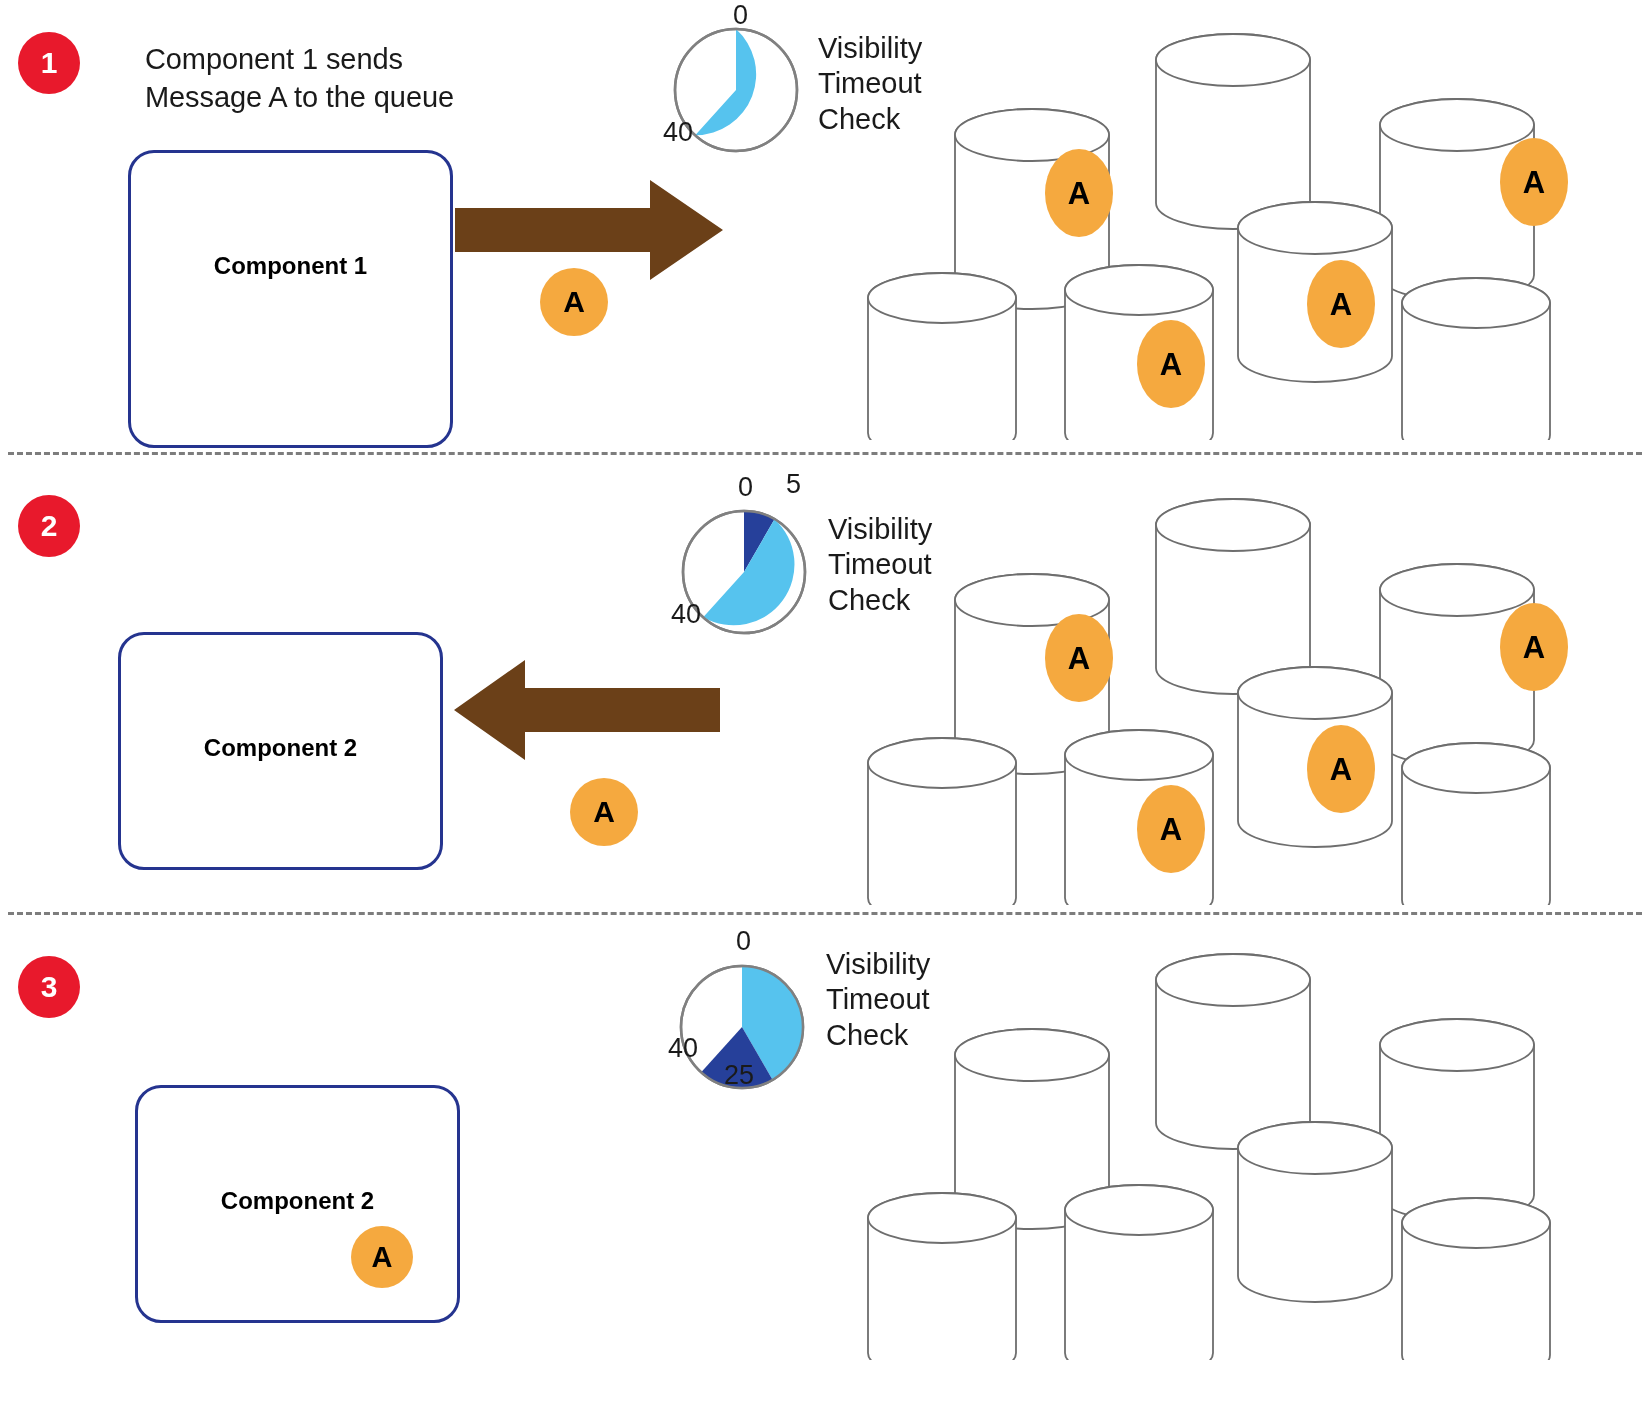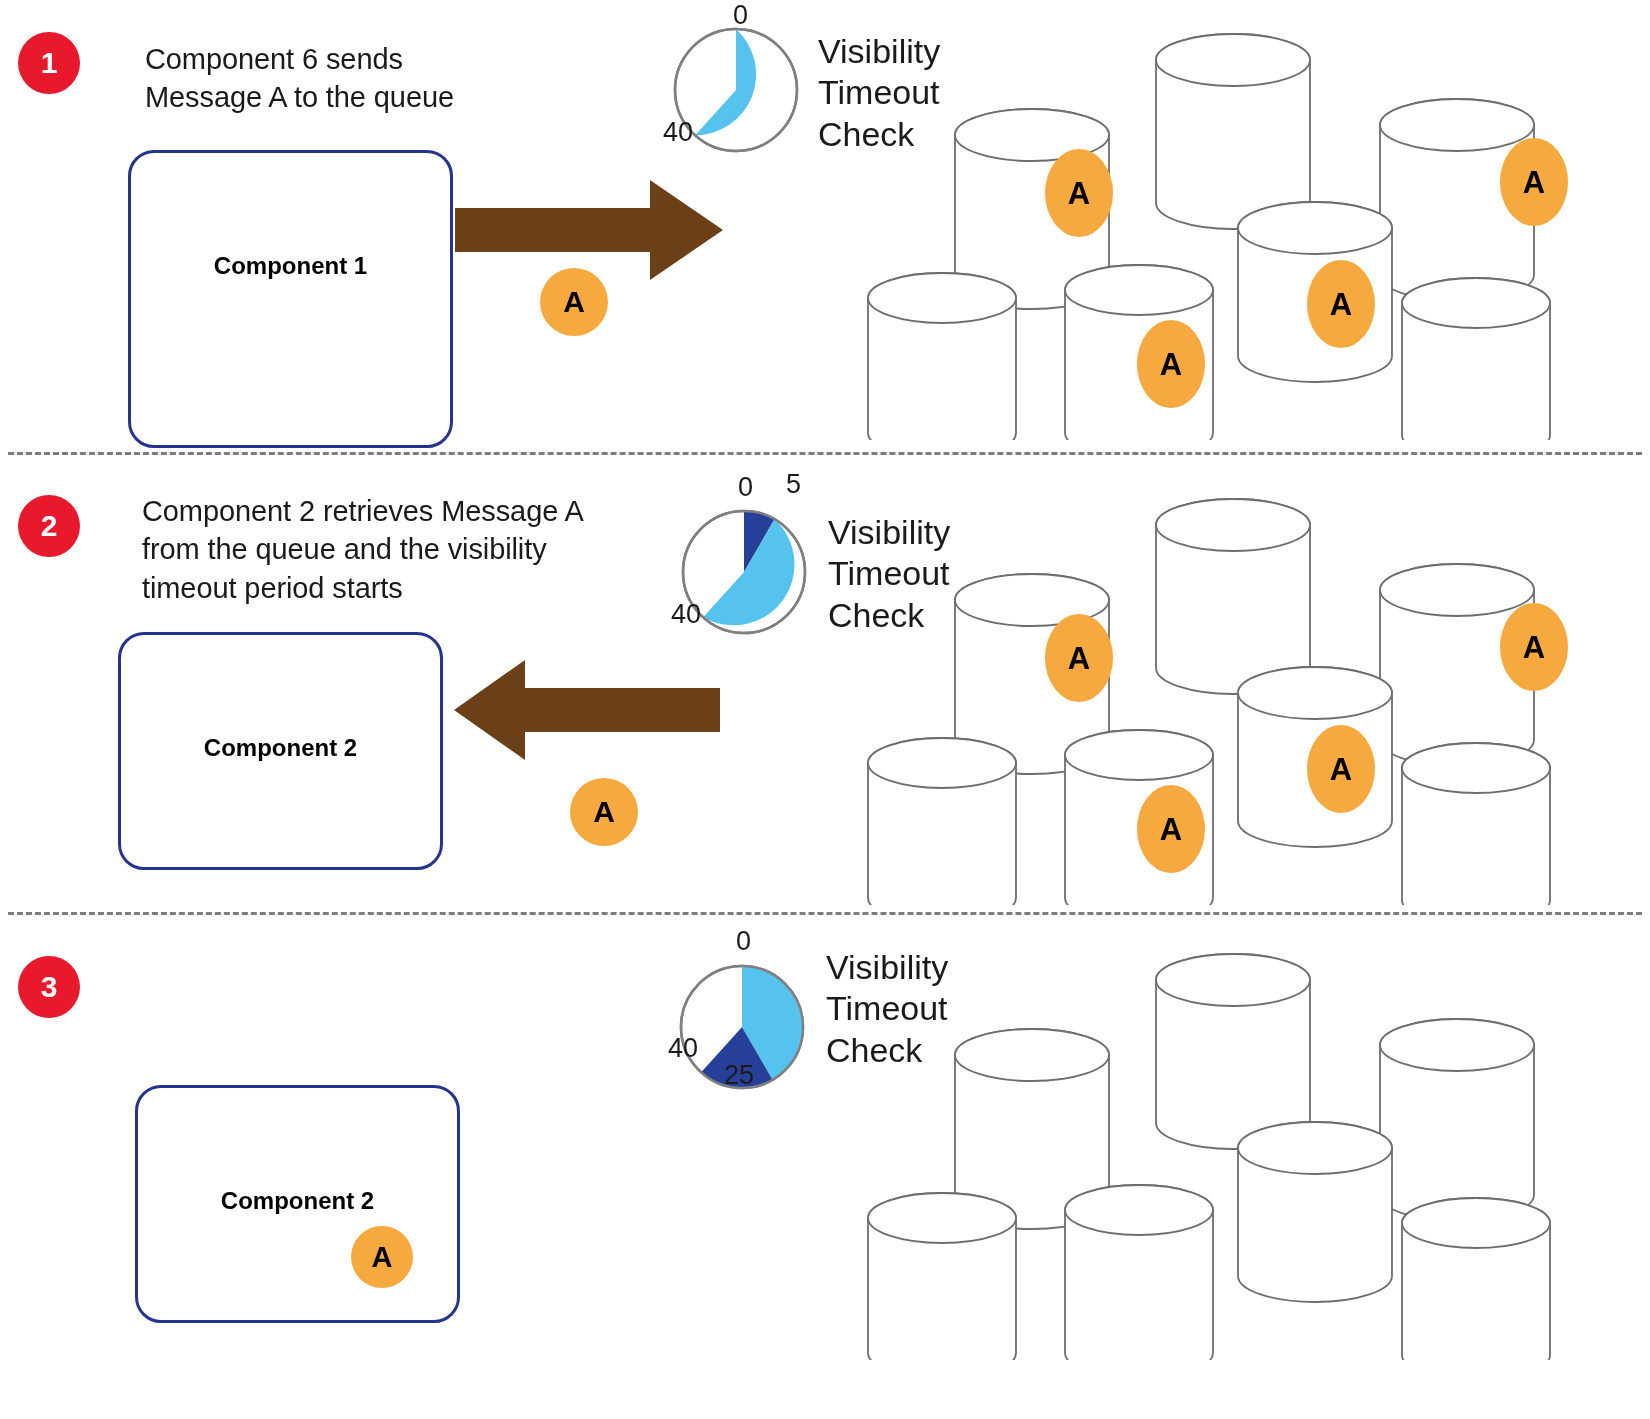--- a/index.html
+++ b/index.html
@@ -91,21 +91,21 @@
   }
 
   .pie-wrap { position: absolute; }
   .pie-label {
     position: absolute;
     font-size: 27px;
     color: #1a1a1a;
   }
   .vtc-label {
     position: absolute;
-    font-size: 34px;
+    font-size: 29px;
     color: #1a1a1a;
     line-height: 1.22;
     white-space: pre-line;
   }
 
   .cyl-cluster { position: absolute; }
 
   .cyl-msg {
     position: absolute;
     background: #f5a93f;
@@ -120,21 +120,21 @@
 </style>
 </head>
 <body>
 
 <div class="step" id="step-1">
 
   <div class="step-badge" style="left:18px; top:32px;">
     <span>1</span>
   </div>
 
-  <div class="step-text" style="left:145px; top:40px; width:520px;">Component 6 sends
+  <div class="step-text" style="left:145px; top:40px; width:520px;">Component 1 sends
 Message A to the queue</div>
 
   <div class="component-box" style="left:128px; top:150px; width:325px; height:298px;">
     <div class="component-label" style="top:99px;">Component 1</div>
   </div>
 
   <div class="arrow-wrap" style="left:455px; top:180px;">
     <svg width="270" height="100" viewBox="0 0 270 100">
       <polygon points="0,28 195,28 195,0 268,50 195,100 195,72 0,72" fill="#6b4018"></polygon>
     </svg>
@@ -191,23 +191,20 @@
 </div>
 
 <div class="divider" id="divider-1"></div>
 
 <div class="step" id="step-2">
 
   <div class="step-badge" style="left:18px; top:35px;">
     <span>2</span>
   </div>
 
-  <div class="step-text" style="left:142px; top:32px; width:530px;">Component 2 retrieves Message A
-from the queue and the visibility
-timeout period starts</div>
 
   <div class="component-box" style="left:118px; top:172px; width:325px; height:238px;">
     <div class="component-label" style="top:99px;">Component 2</div>
   </div>
 
   <div class="arrow-wrap" style="left:452px; top:200px;">
     <svg width="270" height="100" viewBox="0 0 270 100">
       <polygon points="268,28 73,28 73,0 2,50 73,100 73,72 268,72" fill="#6b4018"></polygon>
     </svg>
   </div>

